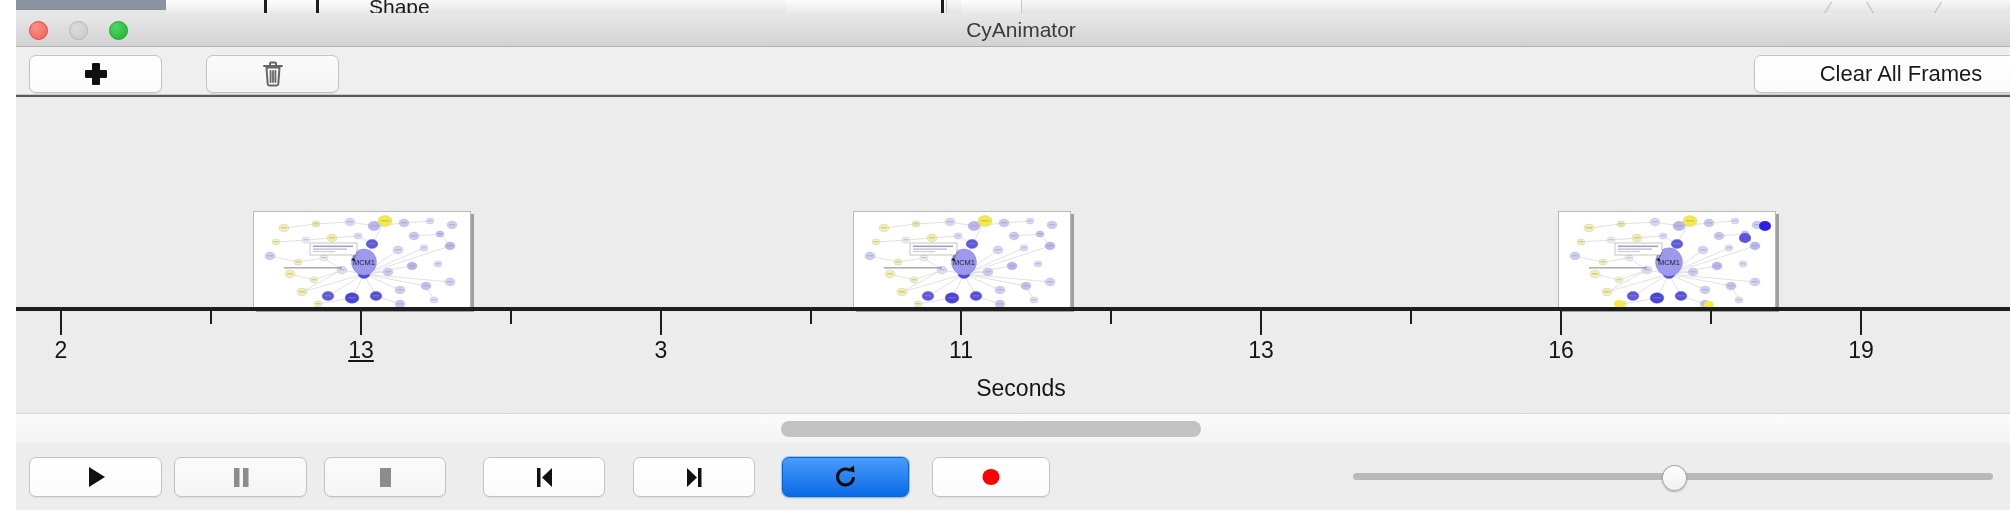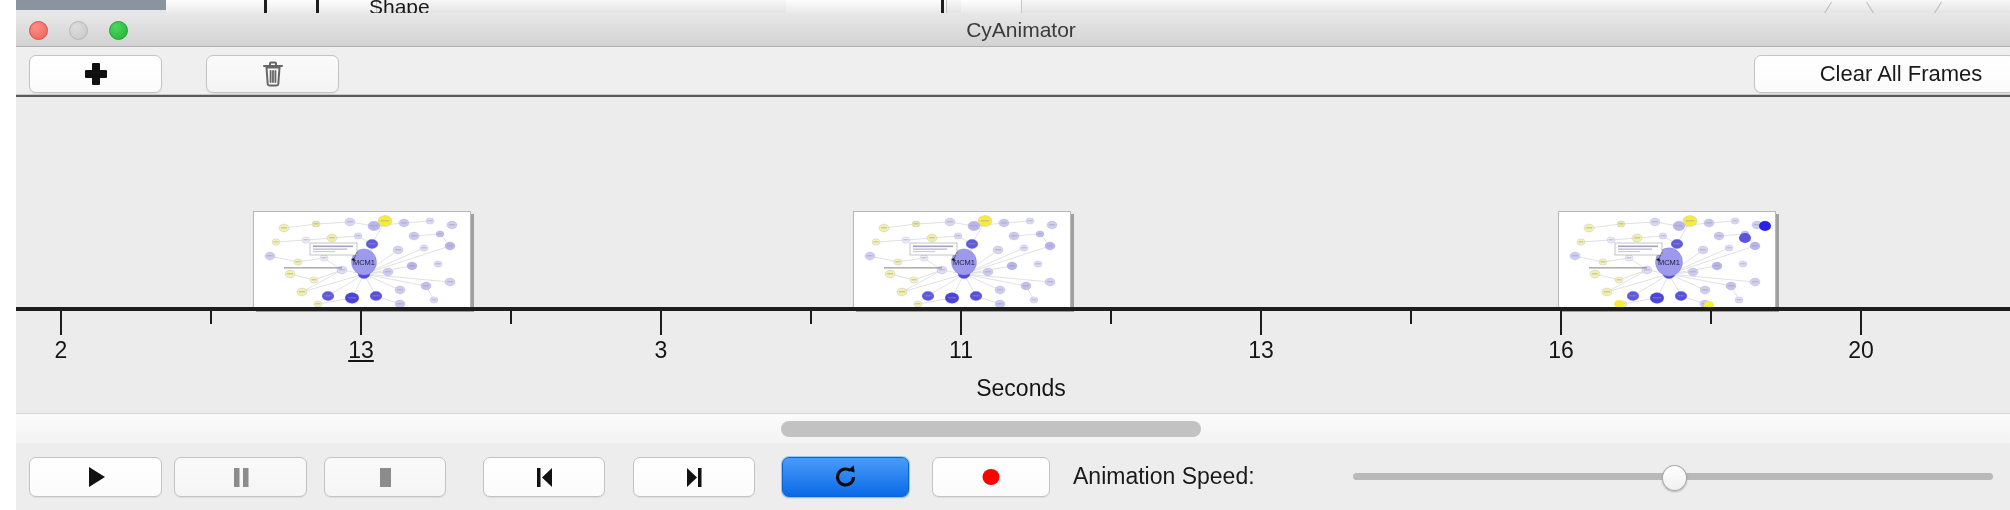--- a/index.html
+++ b/index.html
@@ -724,21 +724,21 @@
           <div class="tick major" style="left: 944px;"></div>
           <div class="tick-label" style="left: 945px;">11</div>
           <div class="tick minor" style="left: 1094px;"></div>
           <div class="tick major" style="left: 1244px;"></div>
           <div class="tick-label" style="left: 1245px;">13</div>
           <div class="tick minor" style="left: 1394px;"></div>
           <div class="tick major" style="left: 1544px;"></div>
           <div class="tick-label" style="left: 1545px;">16</div>
           <div class="tick minor" style="left: 1694px;"></div>
           <div class="tick major" style="left: 1844px;"></div>
-          <div class="tick-label" style="left: 1845px;">20</div>
+          <div class="tick-label" style="left: 1845px;">19</div>
           <div class="tick minor" style="left: 1994px;"></div>
         </div>
       <div class="axis-title">Seconds</div>
     </div>
   </div>
 
   <div class="hscroll">
     <div class="hscroll-thumb" id="hthumb" style="left: 765px; width: 420px;"></div>
   </div>
 
@@ -791,20 +791,19 @@
           </span>
         </div>
         <div class="ctl-btn" style="left: 916px; width: 118px;">
           <span>
             <svg width="30" height="30" viewBox="0 0 30 30">
               <ellipse cx="15" cy="15" rx="8.5" ry="8" fill="#ff0000"></ellipse>
             </svg>
           </span>
         </div>
       </div>
-    <div class="speed-label">Animation Speed:</div>
     <div class="slider">
       <div class="slider-track"></div>
       <div class="slider-thumb" id="sthumb" style="left: 320px;"></div>
     </div>
   </div>
 
 </div>
 
 </body></html>

